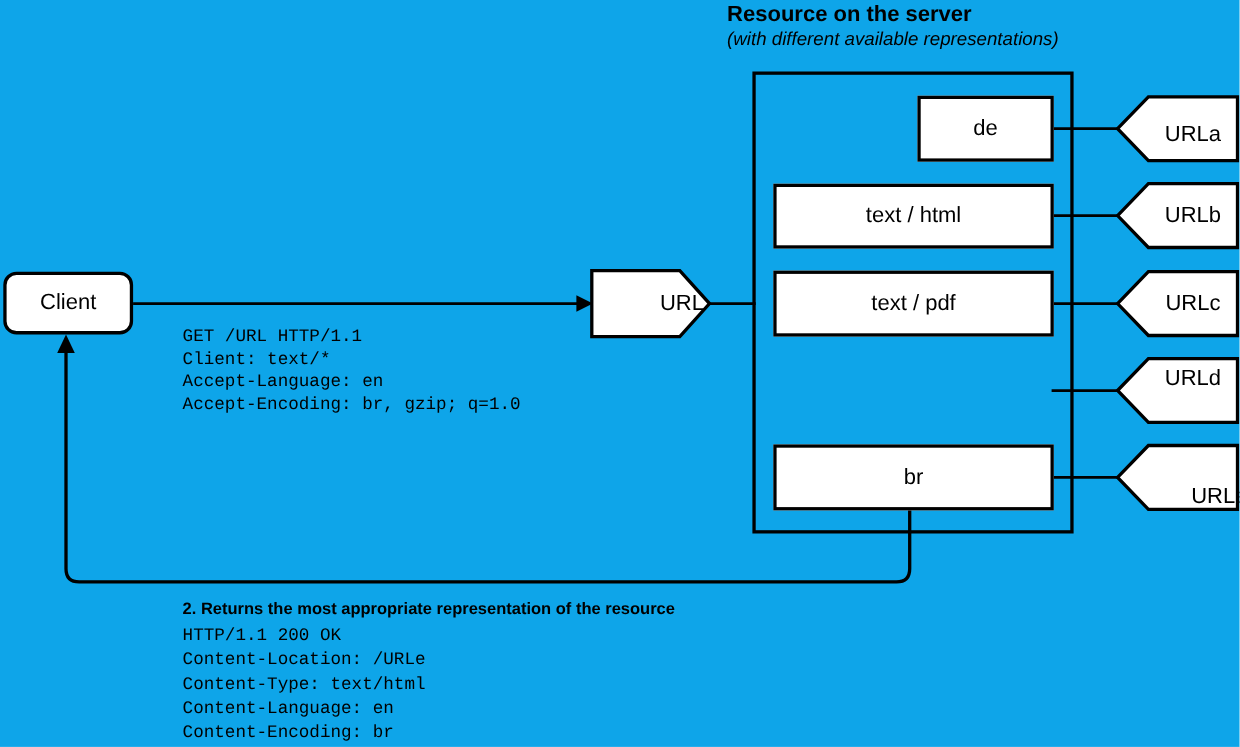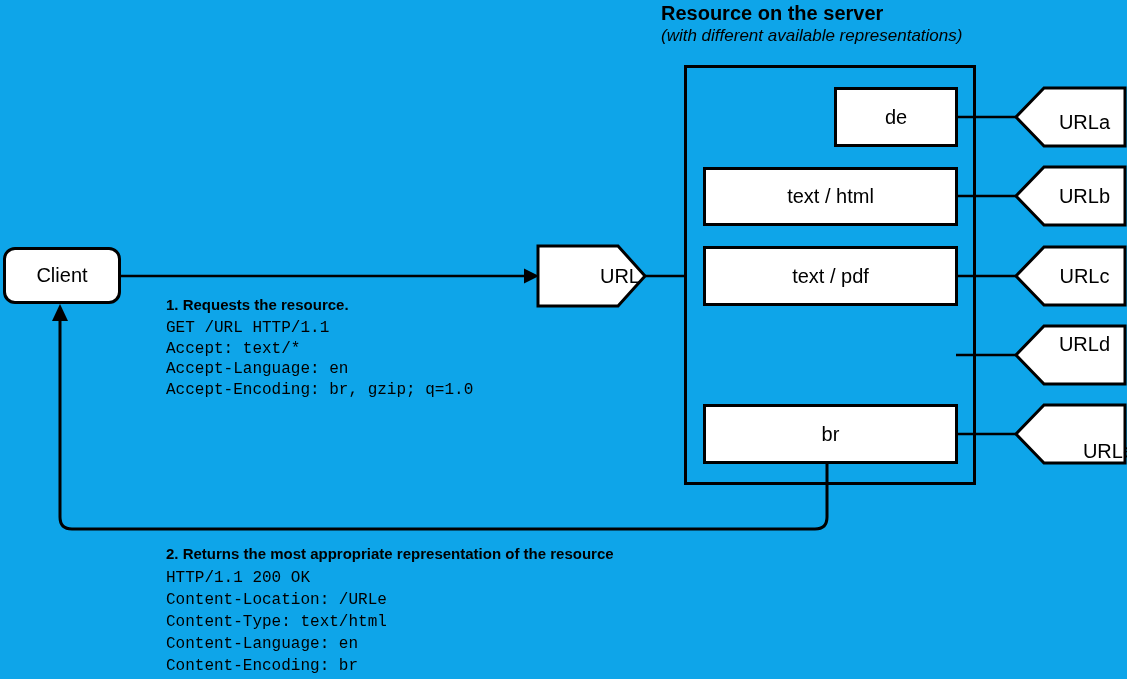--- a/index.html
+++ b/index.html
@@ -142,23 +142,22 @@
     <span>URLc</span>
   </div>
   <div class="penta-label" style="left:1044px; top:321px; width:81px; height:46px;">
     <span>URLd</span>
   </div>
   <div class="penta-label" style="left:1068px; top:405px; width:81px; height:58px;align-items:flex-end;">
     <span>URLe</span>
   </div>
 
   <div class="code-block" id="request-block">
-    <div class="code-heading">1. Requests the resource.</div>
     <div class="code-line">GET /URL HTTP/1.1</div>
-    <div class="code-line">Accept: text/*</div>
+    <div class="code-line">Client: text/*</div>
     <div class="code-line">Accept-Language: en</div>
     <div class="code-line">Accept-Encoding: br, gzip; q=1.0</div>
   </div>
 
   <div class="code-block" id="response-block">
     <div class="code-heading">2. Returns the most appropriate representation of the resource</div>
     <div class="code-line">HTTP/1.1 200 OK</div>
     <div class="code-line">Content-Location: /URLe</div>
     <div class="code-line">Content-Type: text/html</div>
     <div class="code-line">Content-Language: en</div>

